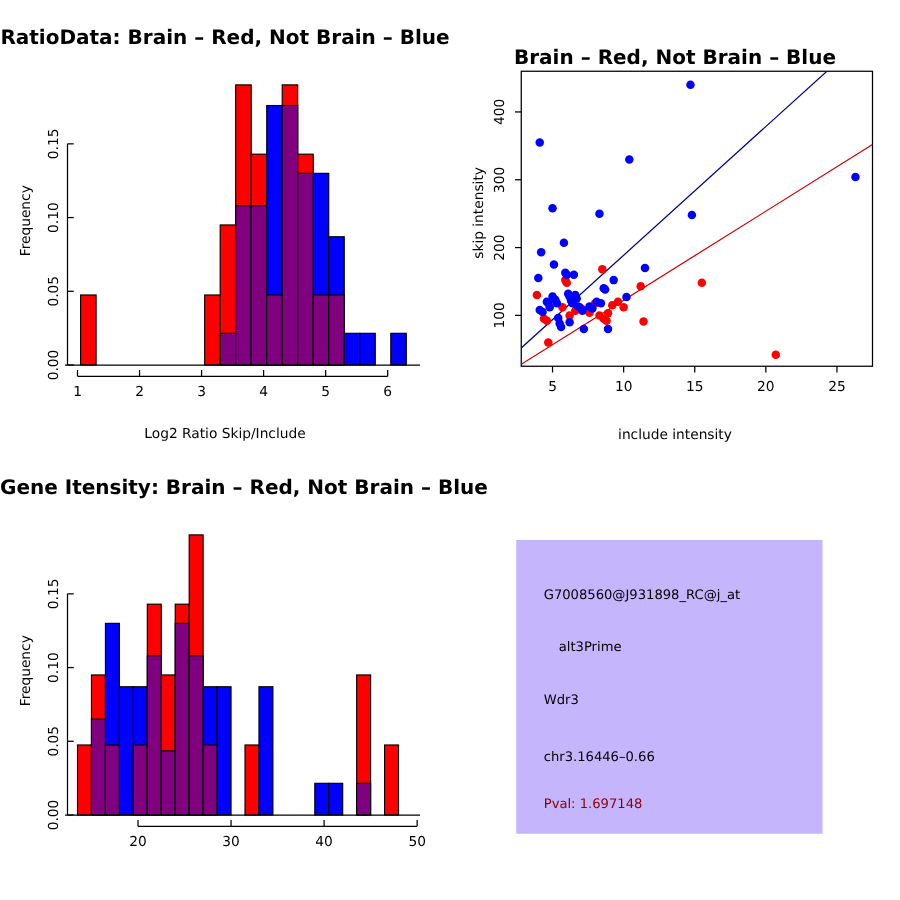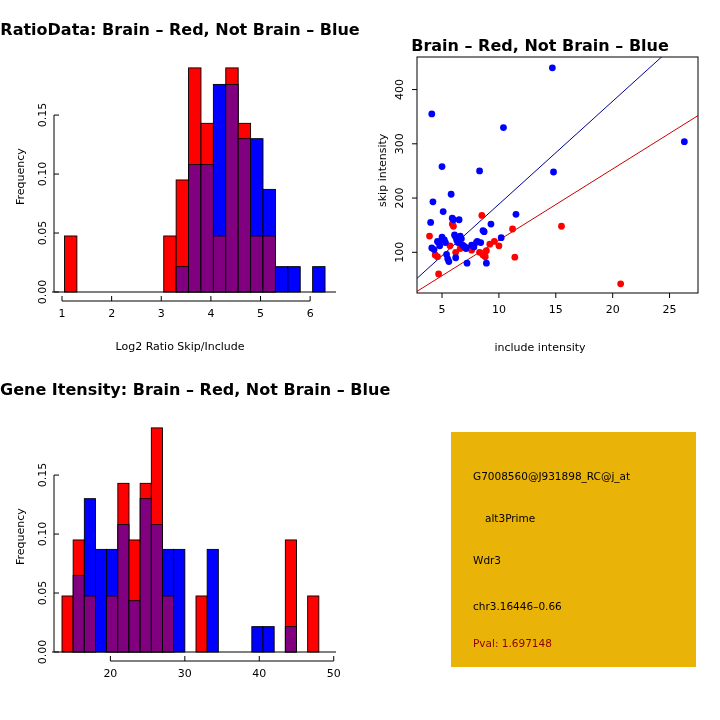--- a/index.html
+++ b/index.html
@@ -2,21 +2,21 @@
 <html><head>
 <meta charset="utf-8">
 <style>
   html,body{margin:0;padding:0;background:#ffffff;}
   body{width:720px;height:720px;position:relative;font-family:"DejaVu Sans",sans-serif;overflow:hidden;}
   .panel{position:absolute;}
   .title{font-weight:bold;font-size:16px;color:#000;text-align:center;white-space:nowrap;}
   .axlabel{font-size:11px;color:#000;text-align:center;white-space:nowrap;}
   .vert{transform:rotate(-90deg);transform-origin:left top;white-space:nowrap;}
   svg{display:block;}
-  .infobox{background:#eab308;margin-left:38px;}
+  .infobox{background:#c4b5fd;}
   .infoline{font-size:10.5px;color:#000;white-space:nowrap;font-family:"DejaVu Sans",sans-serif;}
   .infoline.pval{color:#8b0000;}
 </style>
 </head>
 <body>
 
 <div class="panel" id="p1" style="left:0;top:0;width:360px;height:360px;">
   <div class="title" style="position:absolute;left:0;top:20px;width:360px;">RatioData: Brain – Red, Not Brain – Blue</div>
   <div class="axlabel" style="position:absolute;left:0;top:340px;width:360px;">Log2 Ratio Skip/Include</div>
   <div style="position:absolute;left:14px;top:205px;">

